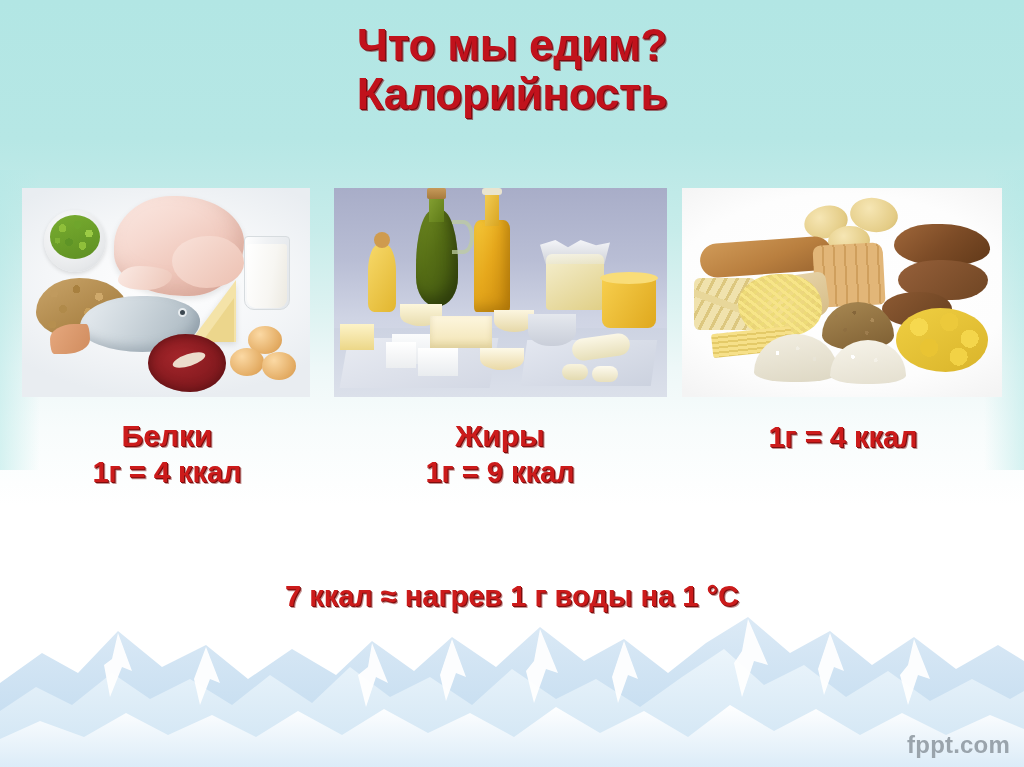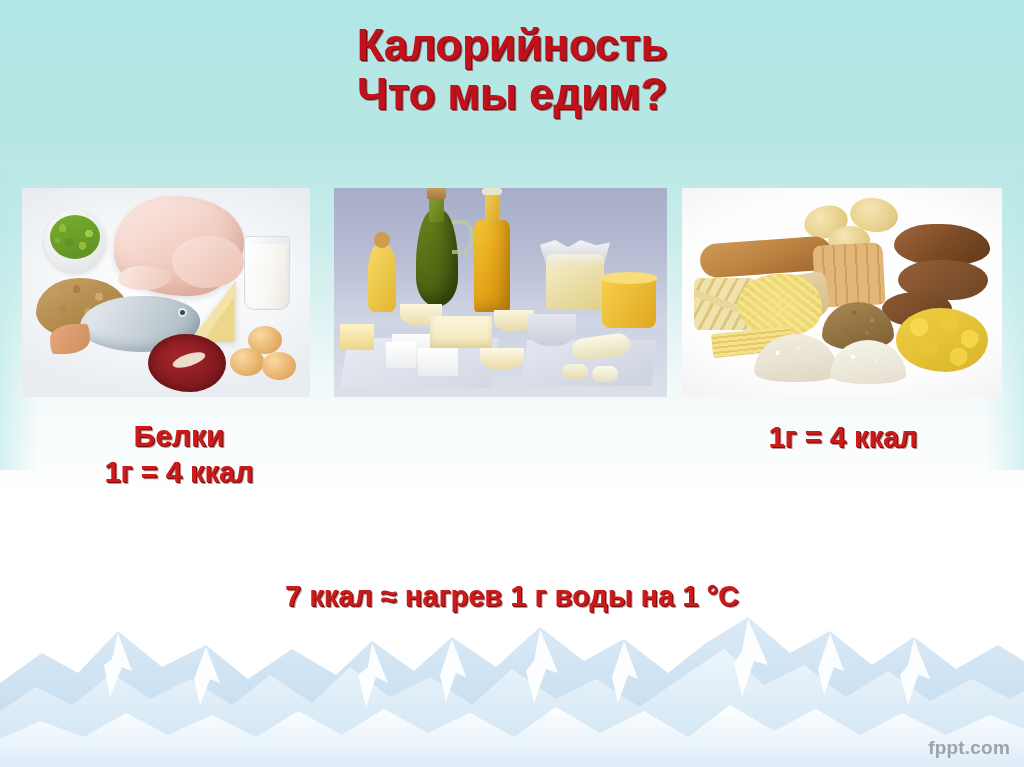--- a/index.html
+++ b/index.html
@@ -462,21 +462,21 @@
       radial-gradient(circle at 60% 46%, #f4f1e8 0 2px, transparent 2px),
       linear-gradient(170deg, #f7f4ea, #e4dfcf);
   }
 
   
   .cat {
     position: absolute;
     text-align: center;
     line-height: 1.18;
   }
-  #cat-proteins { left: 24px;  top: 418px; width: 310px; }
+  #cat-proteins { left: 12px;  top: 418px; width: 310px; }
   #cat-fats     { left: 330px; top: 418px; width: 340px; }
   #cat-carbs    { left: 678px; top: 418px; width: 330px; }
 
   .cat-name {
     font-size: 30px;
     font-weight: bold;
     color: #cc1b1b;
     text-shadow: 1px 1px 0 #7d0d0d, 2px 2px 0 rgba(125,13,13,0.45);
   }
   .cat-value {
@@ -504,37 +504,37 @@
     position: absolute;
     left: 0; bottom: 0;
     width: 1024px; height: 180px;
     pointer-events: none;
   }
 
   
   #watermark {
     position: absolute;
     right: 14px; bottom: 8px;
-    font-size: 19px;
+    font-size: 24px;
     font-weight: bold;
     color: #9aa4ac;
     letter-spacing: 0.2px;
   }
 </style>
 </head>
 <body>
 
 <div id="slide">
 
   <div id="bg-tint-left"></div>
   <div id="bg-tint-right"></div>
 
   <div id="title-block">
+    <div class="title-line">Что мы едим?</div>
     <div class="title-line">Калорийность</div>
-    <div class="title-line">Что мы едим?</div>
   </div>
 
   <div class="photo" id="photo-proteins">
     <div class="photo-inner">
       <div class="pr pr-bowl"></div>
       <div class="pr pr-herbs"></div>
       <div class="pr pr-grains"></div>
       <div class="pr pr-chicken"></div>
       <div class="pr pr-chicken2"></div>
       <div class="pr pr-chicken-leg"></div>
@@ -605,20 +605,24 @@
       <div class="cb cb-rice1"></div>
       <div class="cb cb-rice2"></div>
     </div>
   </div>
 
   <div class="cat" id="cat-proteins">
     <div class="cat-name">Белки</div>
     <div class="cat-value">1г = 4 ккал</div>
   </div>
 
+  <div class="cat" id="cat-fats">
+    <div class="cat-name">Жиры</div>
+    <div class="cat-value">1г = 9 ккал</div>
+  </div>
 
   <div class="cat" id="cat-carbs">
     <div class="cat-value">1г = 4 ккал</div>
   </div>
 
   <div id="footnote">7 ккал ≈ нагрев 1 г воды на 1 °C</div>
 
   <svg id="mountains" viewBox="0 0 1024 180" preserveAspectRatio="none">
     <defs>
       <linearGradient id="mg1" x1="0" y1="0" x2="0" y2="1">

